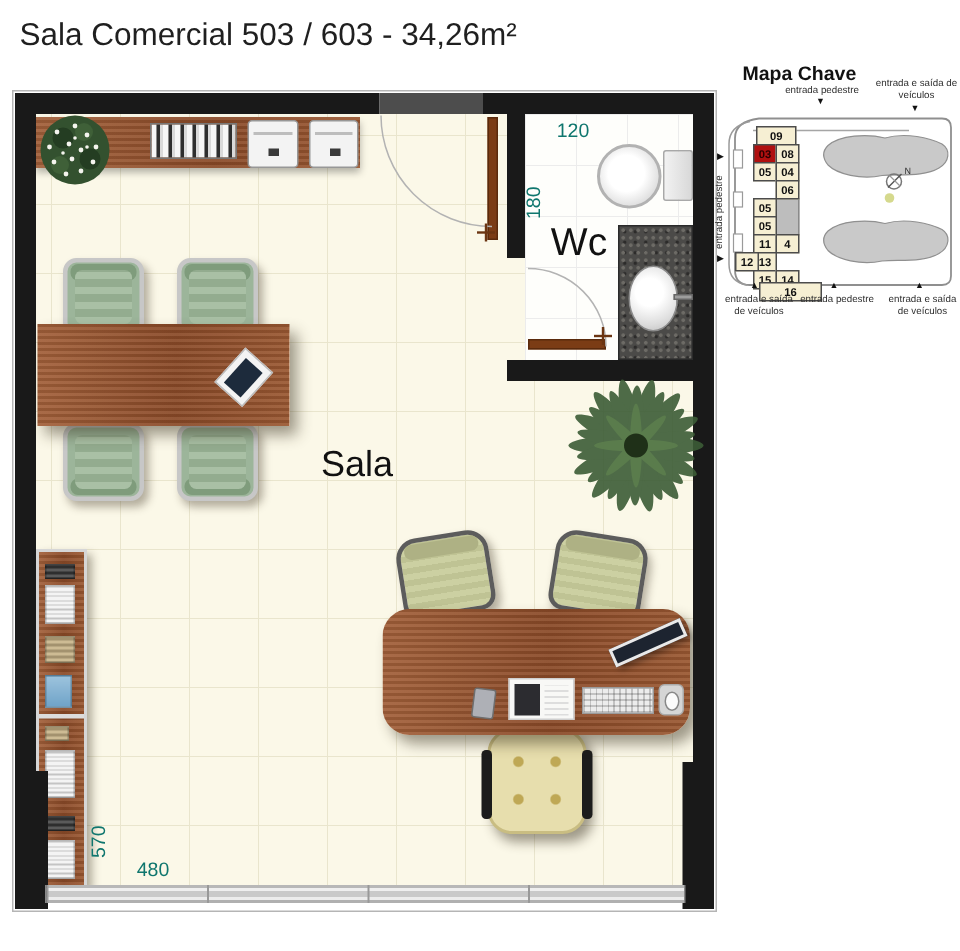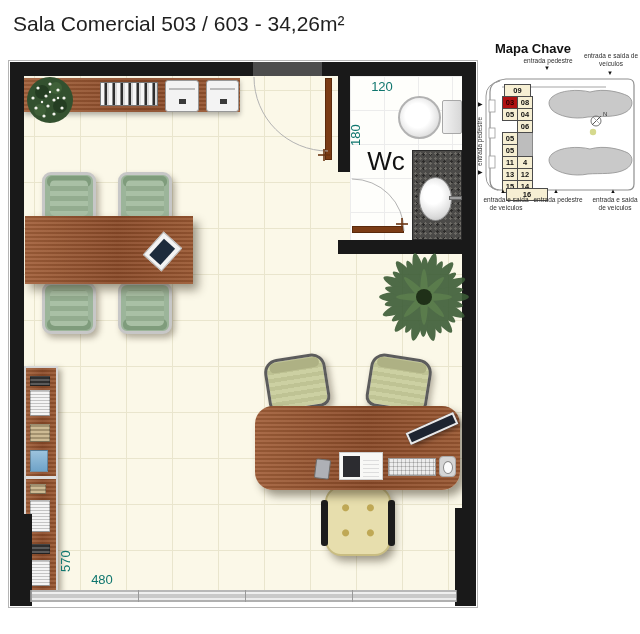--- a/index.html
+++ b/index.html
@@ -293,20 +293,21 @@
       <g>
         <circle cx="596" cy="121" r="5" fill="none" stroke="#777" stroke-width="1"></circle>
         <line x1="592" y1="125" x2="601" y2="116" stroke="#555" stroke-width="1"></line>
         <line x1="593" y1="117" x2="600" y2="124" stroke="#999" stroke-width="0.8"></line>
         <text x="603" y="116" font-size="6" fill="#333" font-family="Liberation Sans, sans-serif">N</text>
       </g>
       <circle cx="593" cy="132" r="3.2" fill="#d5d98d"></circle>
     </g>
   </svg>
 
+  <div id="sala-label" class="plan-label">Sala</div>
   <div id="wc-label" class="plan-label">Wc</div>
   <div class="dim" style="left:352px;top:79px;width:60px;text-align:center">120</div>
   <div class="dim vtext" style="left:348px;top:106px;height:40px">180</div>
   <div class="dim vtext" style="left:58px;top:528px;height:44px">570</div>
   <div class="dim" style="left:74px;top:572px;width:56px;text-align:center">480</div>
 
   <div id="km-title">Mapa Chave</div>
   <div class="km-label" style="left:505px;top:57px;width:86px">entrada pedestre</div>
   <span class="km-arrow" style="left:544px;top:65px">▼</span>
   <div class="km-label" style="left:583px;top:52px;width:56px">entrada e saída de veículos</div>
@@ -327,18 +328,18 @@
   <div class="km-cell" style="left:517px;top:96px">08</div>
   <div class="km-cell" style="left:502px;top:108px">05</div>
   <div class="km-cell" style="left:517px;top:108px">04</div>
   <div class="km-cell" style="left:502px;top:136px">07</div>
   <div class="km-cell" style="left:517px;top:120px">06</div>
   <div class="km-cell" style="left:502px;top:132px">05</div>
   <div class="km-cell" style="left:502px;top:144px">05</div>
   <div class="km-cell" style="left:502px;top:156px">11</div>
   <div class="km-cell" style="left:517px;top:156px">4</div>
   <div class="km-cell" style="left:502px;top:168px">13</div>
-  <div class="km-cell" style="left:517px;top:168px">12</div>
+  <div class="km-cell" style="left:490px;top:168px">12</div>
   <div class="km-cell" style="left:502px;top:180px">15</div>
   <div class="km-cell" style="left:517px;top:180px">14</div>
   <div class="km-cell" style="left:506px;top:188px;width:42px">16</div>
 
 </div>
 
 </body></html>

